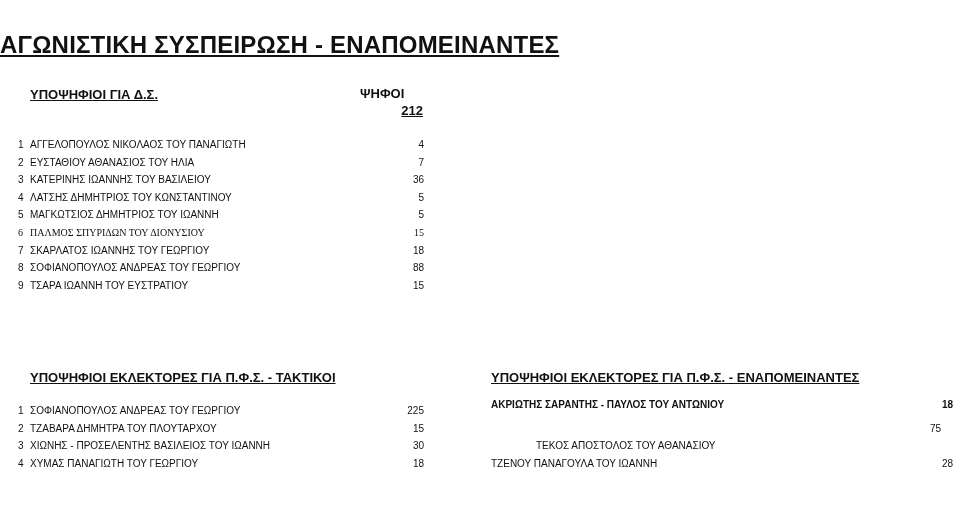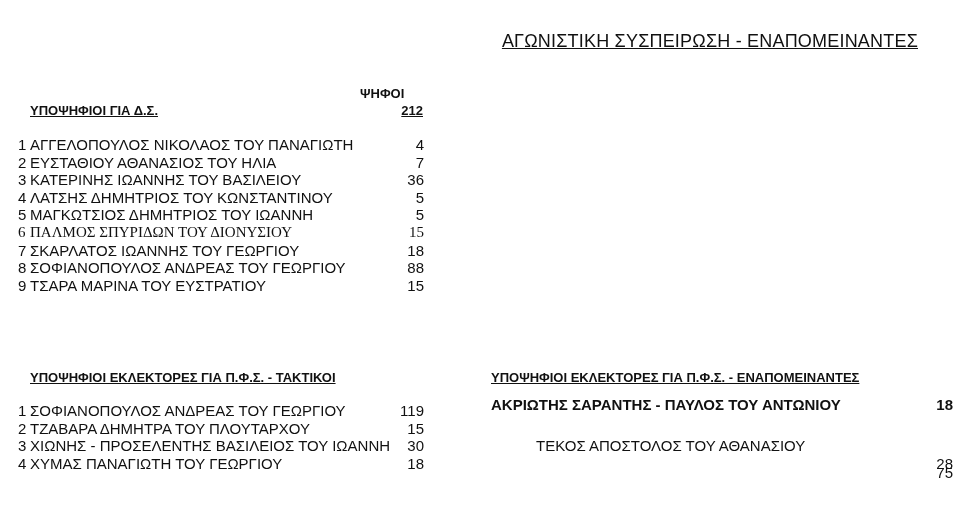--- a/index.html
+++ b/index.html
@@ -3,58 +3,58 @@
 <meta charset="utf-8">
 <style>
   html, body { margin: 0; padding: 0; background: #ffffff; }
   body {
     width: 975px; height: 511px; position: relative; overflow: hidden;
     font-family: "Liberation Sans", "DejaVu Sans", sans-serif;
     color: #111111;
   }
   .abs { position: absolute; white-space: nowrap; }
   .title {
-    left: 0; width: 918px; top: 31px; text-align: right;
-    font-size: 18px; font-weight: normal; text-decoration: underline;
+    left: 0; width: 918px; top: 31px; text-align: left;
+    font-size: 24px; font-weight: bold; text-decoration: underline;
     letter-spacing: 0.2px;
   }
   .hdr { font-size: 13px; font-weight: bold; }
   .u { text-decoration: underline; }
-  .row { font-size: 15px; height: 17.6px; line-height: 17.6px; position: absolute; }
+  .row { font-size: 10px; height: 17.6px; line-height: 17.6px; position: absolute; }
   .num { position: absolute; text-align: right; }
   .idx { display: inline-block; width: 12px; }
 </style>
 </head>
 <body>
 
 <div class="abs title">ΑΓΩΝΙΣΤΙΚΗ ΣΥΣΠΕΙΡΩΣΗ - ΕΝΑΠΟΜΕΙΝΑΝΤΕΣ</div>
 
 <div class="abs hdr" style="left:360px; top:86px;">ΨΗΦΟΙ</div>
-<div class="abs hdr u" style="left:30px; top:103px;">ΥΠΟΨΗΦΙΟΙ ΓΙΑ Δ.Σ.</div>
+<div class="abs hdr u" style="left:30px; top:87px;">ΥΠΟΨΗΦΙΟΙ ΓΙΑ Δ.Σ.</div>
 <div class="abs hdr u" style="left:383px; top:103px; width:40px; text-align:right;">212</div>
 
 <div>
   <div class="row" style="top:136px; left:18px; width:406px;"><span class="idx">1</span><span>ΑΓΓΕΛΟΠΟΥΛΟΣ ΝΙΚΟΛΑΟΣ ΤΟΥ ΠΑΝΑΓΙΩΤΗ</span><span class="num" style="right:0;">4</span></div>
   <div class="row" style="top:153.6px; left:18px; width:406px;"><span class="idx">2</span><span>ΕΥΣΤΑΘΙΟΥ ΑΘΑΝΑΣΙΟΣ ΤΟΥ ΗΛΙΑ</span><span class="num" style="right:0;">7</span></div>
   <div class="row" style="top:171.2px; left:18px; width:406px;"><span class="idx">3</span><span>ΚΑΤΕΡΙΝΗΣ ΙΩΑΝΝΗΣ ΤΟΥ ΒΑΣΙΛΕΙΟΥ</span><span class="num" style="right:0;">36</span></div>
   <div class="row" style="top:188.8px; left:18px; width:406px;"><span class="idx">4</span><span>ΛΑΤΣΗΣ ΔΗΜΗΤΡΙΟΣ ΤΟΥ ΚΩΝΣΤΑΝΤΙΝΟΥ</span><span class="num" style="right:0;">5</span></div>
   <div class="row" style="top:206.4px; left:18px; width:406px;"><span class="idx">5</span><span>ΜΑΓΚΩΤΣΙΟΣ ΔΗΜΗΤΡΙΟΣ ΤΟΥ ΙΩΑΝΝΗ</span><span class="num" style="right:0;">5</span></div>
   <div class="row" style="top:224px; left:18px; width:406px;font-family:Liberation Serif, serif;"><span class="idx">6</span><span>ΠΑΛΜΟΣ ΣΠΥΡΙΔΩΝ ΤΟΥ ΔΙΟΝΥΣΙΟΥ</span><span class="num" style="right:0;">15</span></div>
   <div class="row" style="top:241.6px; left:18px; width:406px;"><span class="idx">7</span><span>ΣΚΑΡΛΑΤΟΣ ΙΩΑΝΝΗΣ ΤΟΥ ΓΕΩΡΓΙΟΥ</span><span class="num" style="right:0;">18</span></div>
   <div class="row" style="top:259.2px; left:18px; width:406px;"><span class="idx">8</span><span>ΣΟΦΙΑΝΟΠΟΥΛΟΣ ΑΝΔΡΕΑΣ ΤΟΥ ΓΕΩΡΓΙΟΥ</span><span class="num" style="right:0;">88</span></div>
-  <div class="row" style="top:276.8px; left:18px; width:406px;"><span class="idx">9</span><span>ΤΣΑΡΑ ΜΑΡΙΝΑ ΤΟΥ ΕΥΣΤΡΑΤΙΟΥ</span><span class="num" style="right:0;">15</span></div>
+  <div class="row" style="top:276.8px; left:18px; width:406px;"><span class="idx">9</span><span>ΤΣΑΡΑ ΙΩΑΝΝΗ ΤΟΥ ΕΥΣΤΡΑΤΙΟΥ</span><span class="num" style="right:0;">15</span></div>
 </div>
 
 <div class="abs hdr u" style="left:30px; top:370px;">ΥΠΟΨΗΦΙΟΙ ΕΚΛΕΚΤΟΡΕΣ ΓΙΑ Π.Φ.Σ. - ΤΑΚΤΙΚΟΙ</div>
 <div>
-  <div class="row" style="top:402px; left:18px; width:406px;"><span class="idx">1</span><span>ΣΟΦΙΑΝΟΠΟΥΛΟΣ ΑΝΔΡΕΑΣ ΤΟΥ ΓΕΩΡΓΙΟΥ</span><span class="num" style="right:0;">119</span></div>
+  <div class="row" style="top:402px; left:18px; width:406px;"><span class="idx">1</span><span>ΣΟΦΙΑΝΟΠΟΥΛΟΣ ΑΝΔΡΕΑΣ ΤΟΥ ΓΕΩΡΓΙΟΥ</span><span class="num" style="right:0;">225</span></div>
   <div class="row" style="top:419.6px; left:18px; width:406px;"><span class="idx">2</span><span>ΤΖΑΒΑΡΑ ΔΗΜΗΤΡΑ ΤΟΥ ΠΛΟΥΤΑΡΧΟΥ</span><span class="num" style="right:0;">15</span></div>
   <div class="row" style="top:437.2px; left:18px; width:406px;"><span class="idx">3</span><span>ΧΙΩΝΗΣ - ΠΡΟΣΕΛΕΝΤΗΣ ΒΑΣΙΛΕΙΟΣ ΤΟΥ ΙΩΑΝΝΗ</span><span class="num" style="right:0;">30</span></div>
   <div class="row" style="top:454.8px; left:18px; width:406px;"><span class="idx">4</span><span>ΧΥΜΑΣ ΠΑΝΑΓΙΩΤΗ ΤΟΥ ΓΕΩΡΓΙΟΥ</span><span class="num" style="right:0;">18</span></div>
 </div>
 
 <div class="abs hdr u" style="left:491px; top:370px;">ΥΠΟΨΗΦΙΟΙ ΕΚΛΕΚΤΟΡΕΣ ΓΙΑ Π.Φ.Σ. - ΕΝΑΠΟΜΕΙΝΑΝΤΕΣ</div>
 <div>
   <div class="row" style="top:396px; left:491px; width:462px;font-weight:bold;"><span>ΑΚΡΙΩΤΗΣ ΣΑΡΑΝΤΗΣ - ΠΑΥΛΟΣ ΤΟΥ ΑΝΤΩΝΙΟΥ</span><span class="num" style="right:0;">18</span></div>
-  <div class="row" style="top:419.6px; left:491px; width:462px;"><span class="num" style="right:0;margin-top:44px;">75</span></div>
+  <div class="row" style="top:419.6px; left:491px; width:462px;"><span class="num" style="right:12px;">75</span></div>
   <div class="row" style="top:437.2px; left:507px; width:462px;margin-left:29px;"><span>ΤΕΚΟΣ ΑΠΟΣΤΟΛΟΣ ΤΟΥ ΑΘΑΝΑΣΙΟΥ</span><span class="num" style="right:0;">15</span></div>
-  <div class="row" style="top:454.8px; left:491px; width:462px;"><span class="num" style="right:0;">28</span></div>
+  <div class="row" style="top:454.8px; left:491px; width:462px;"><span>ΤΖΕΝΟΥ ΠΑΝΑΓΟΥΛΑ ΤΟΥ ΙΩΑΝΝΗ</span><span class="num" style="right:0;">28</span></div>
 </div>
 
 </body></html>

